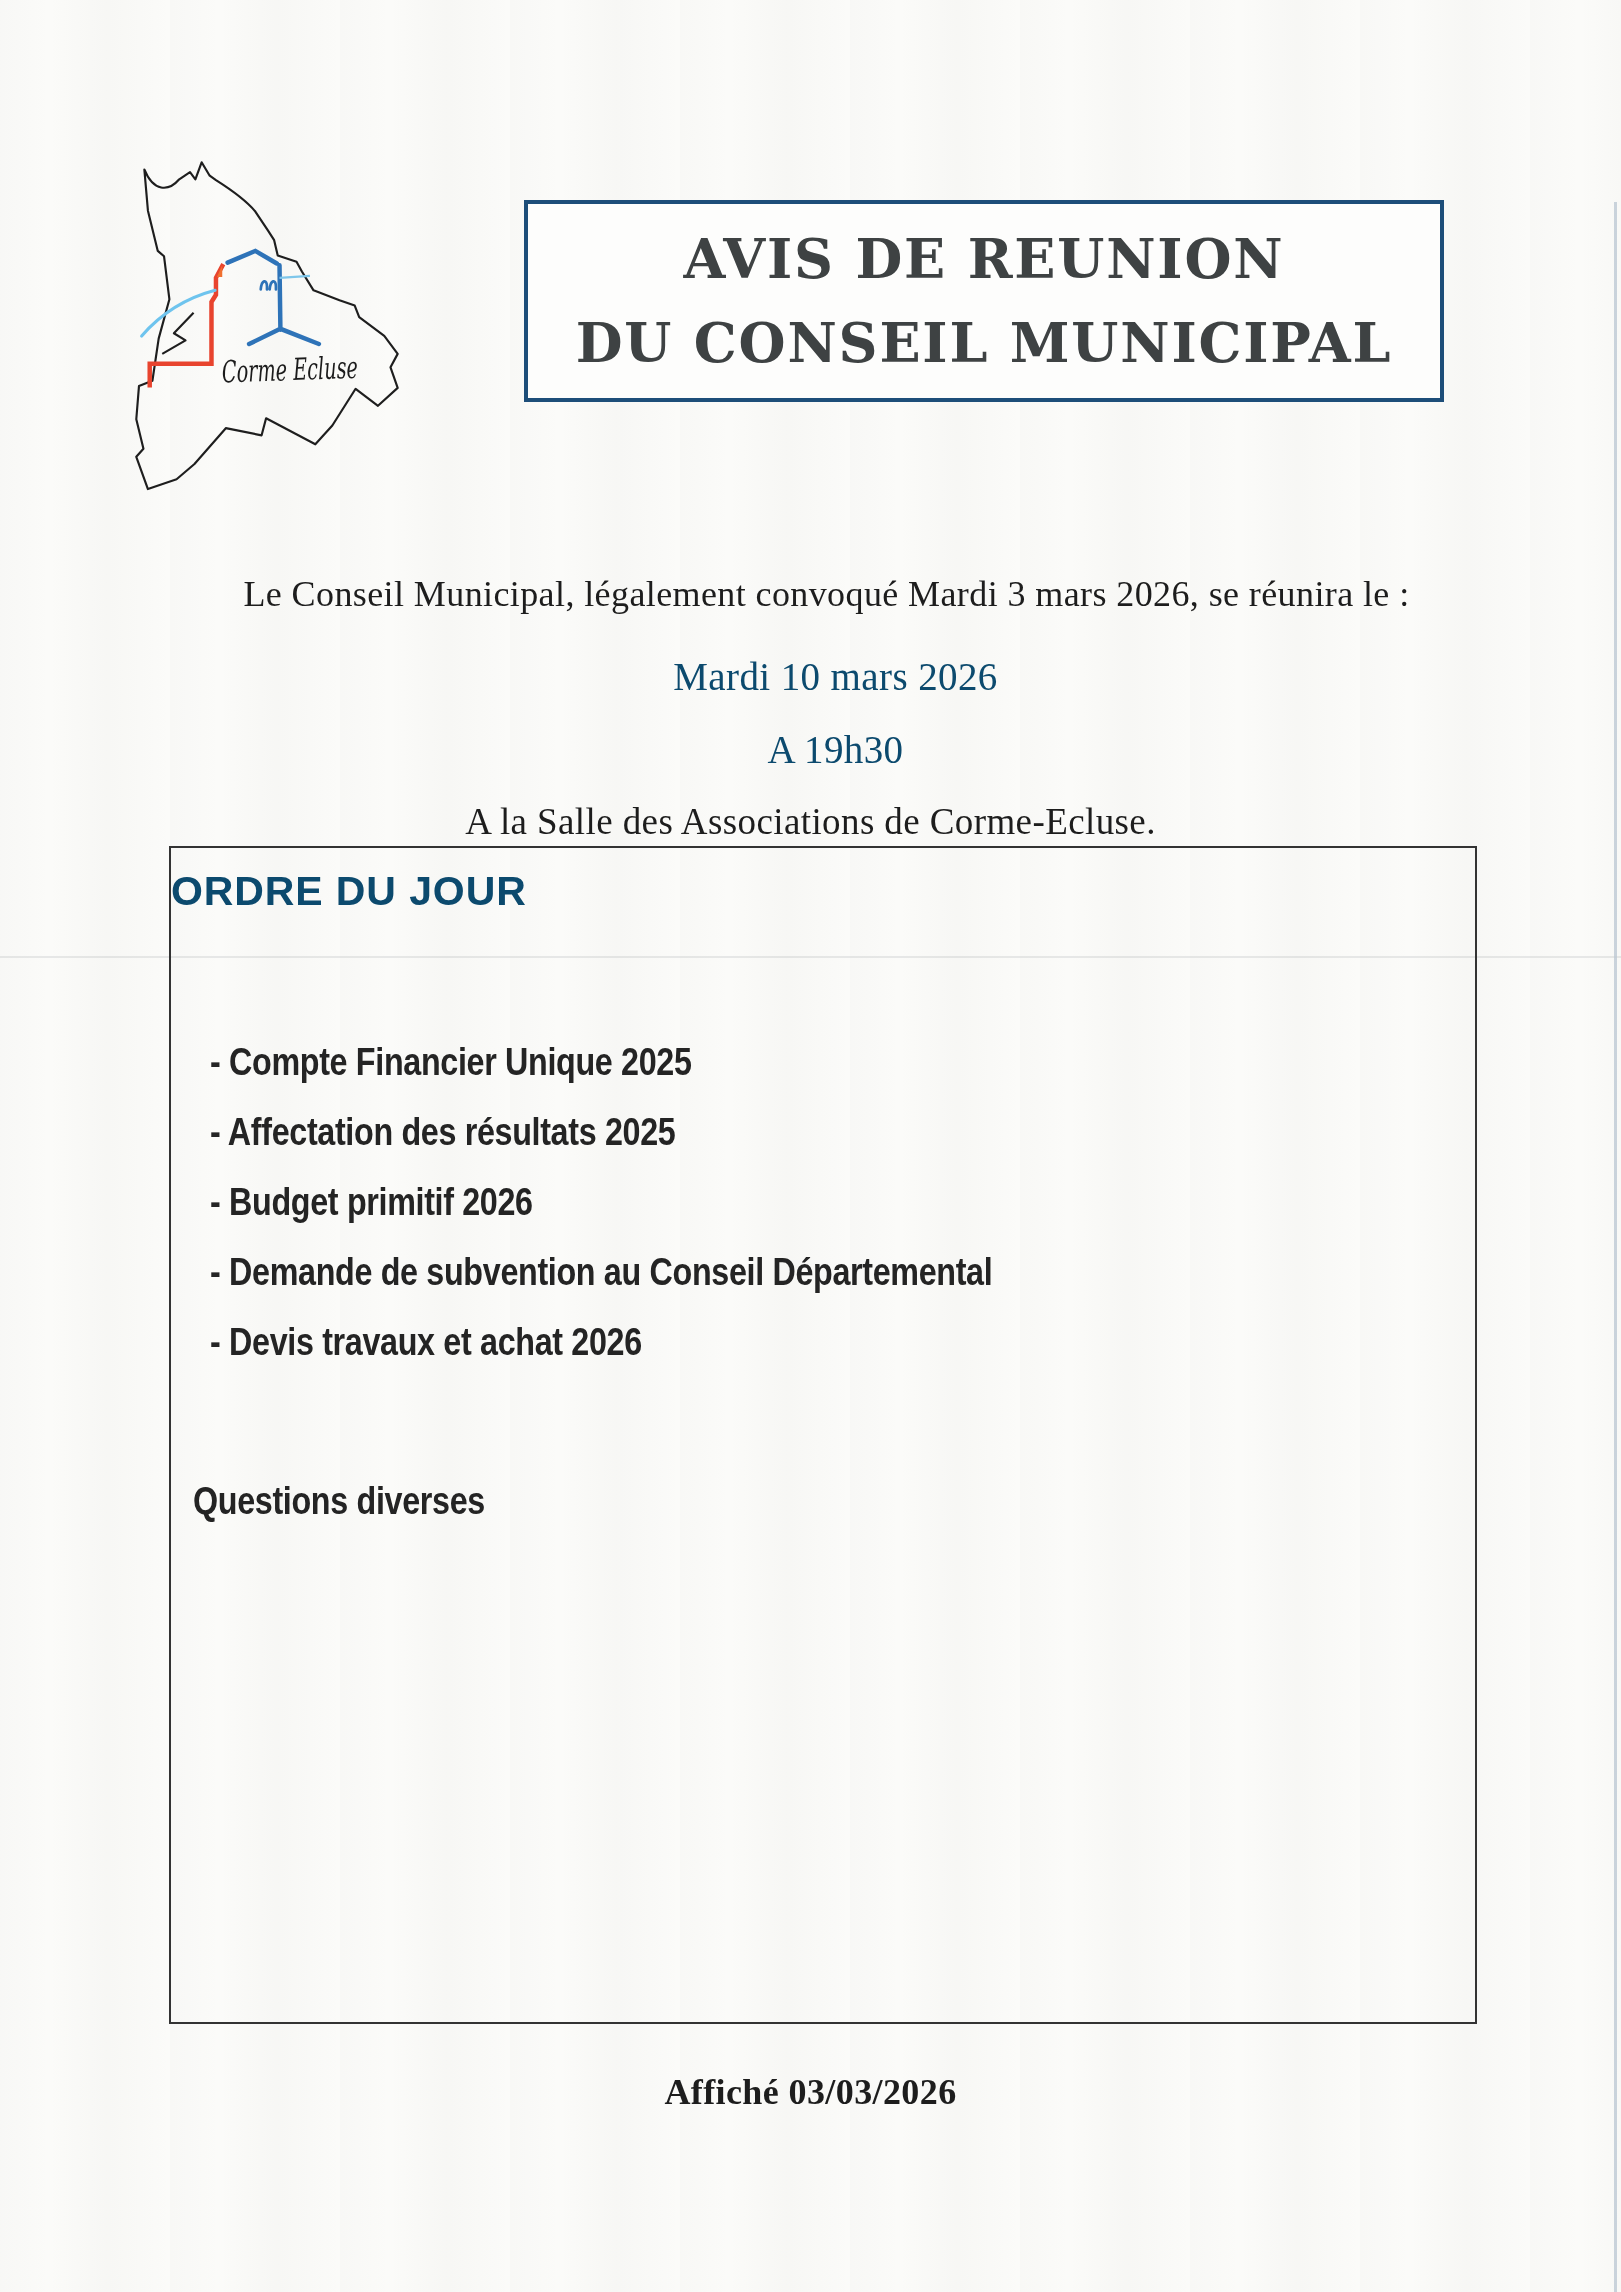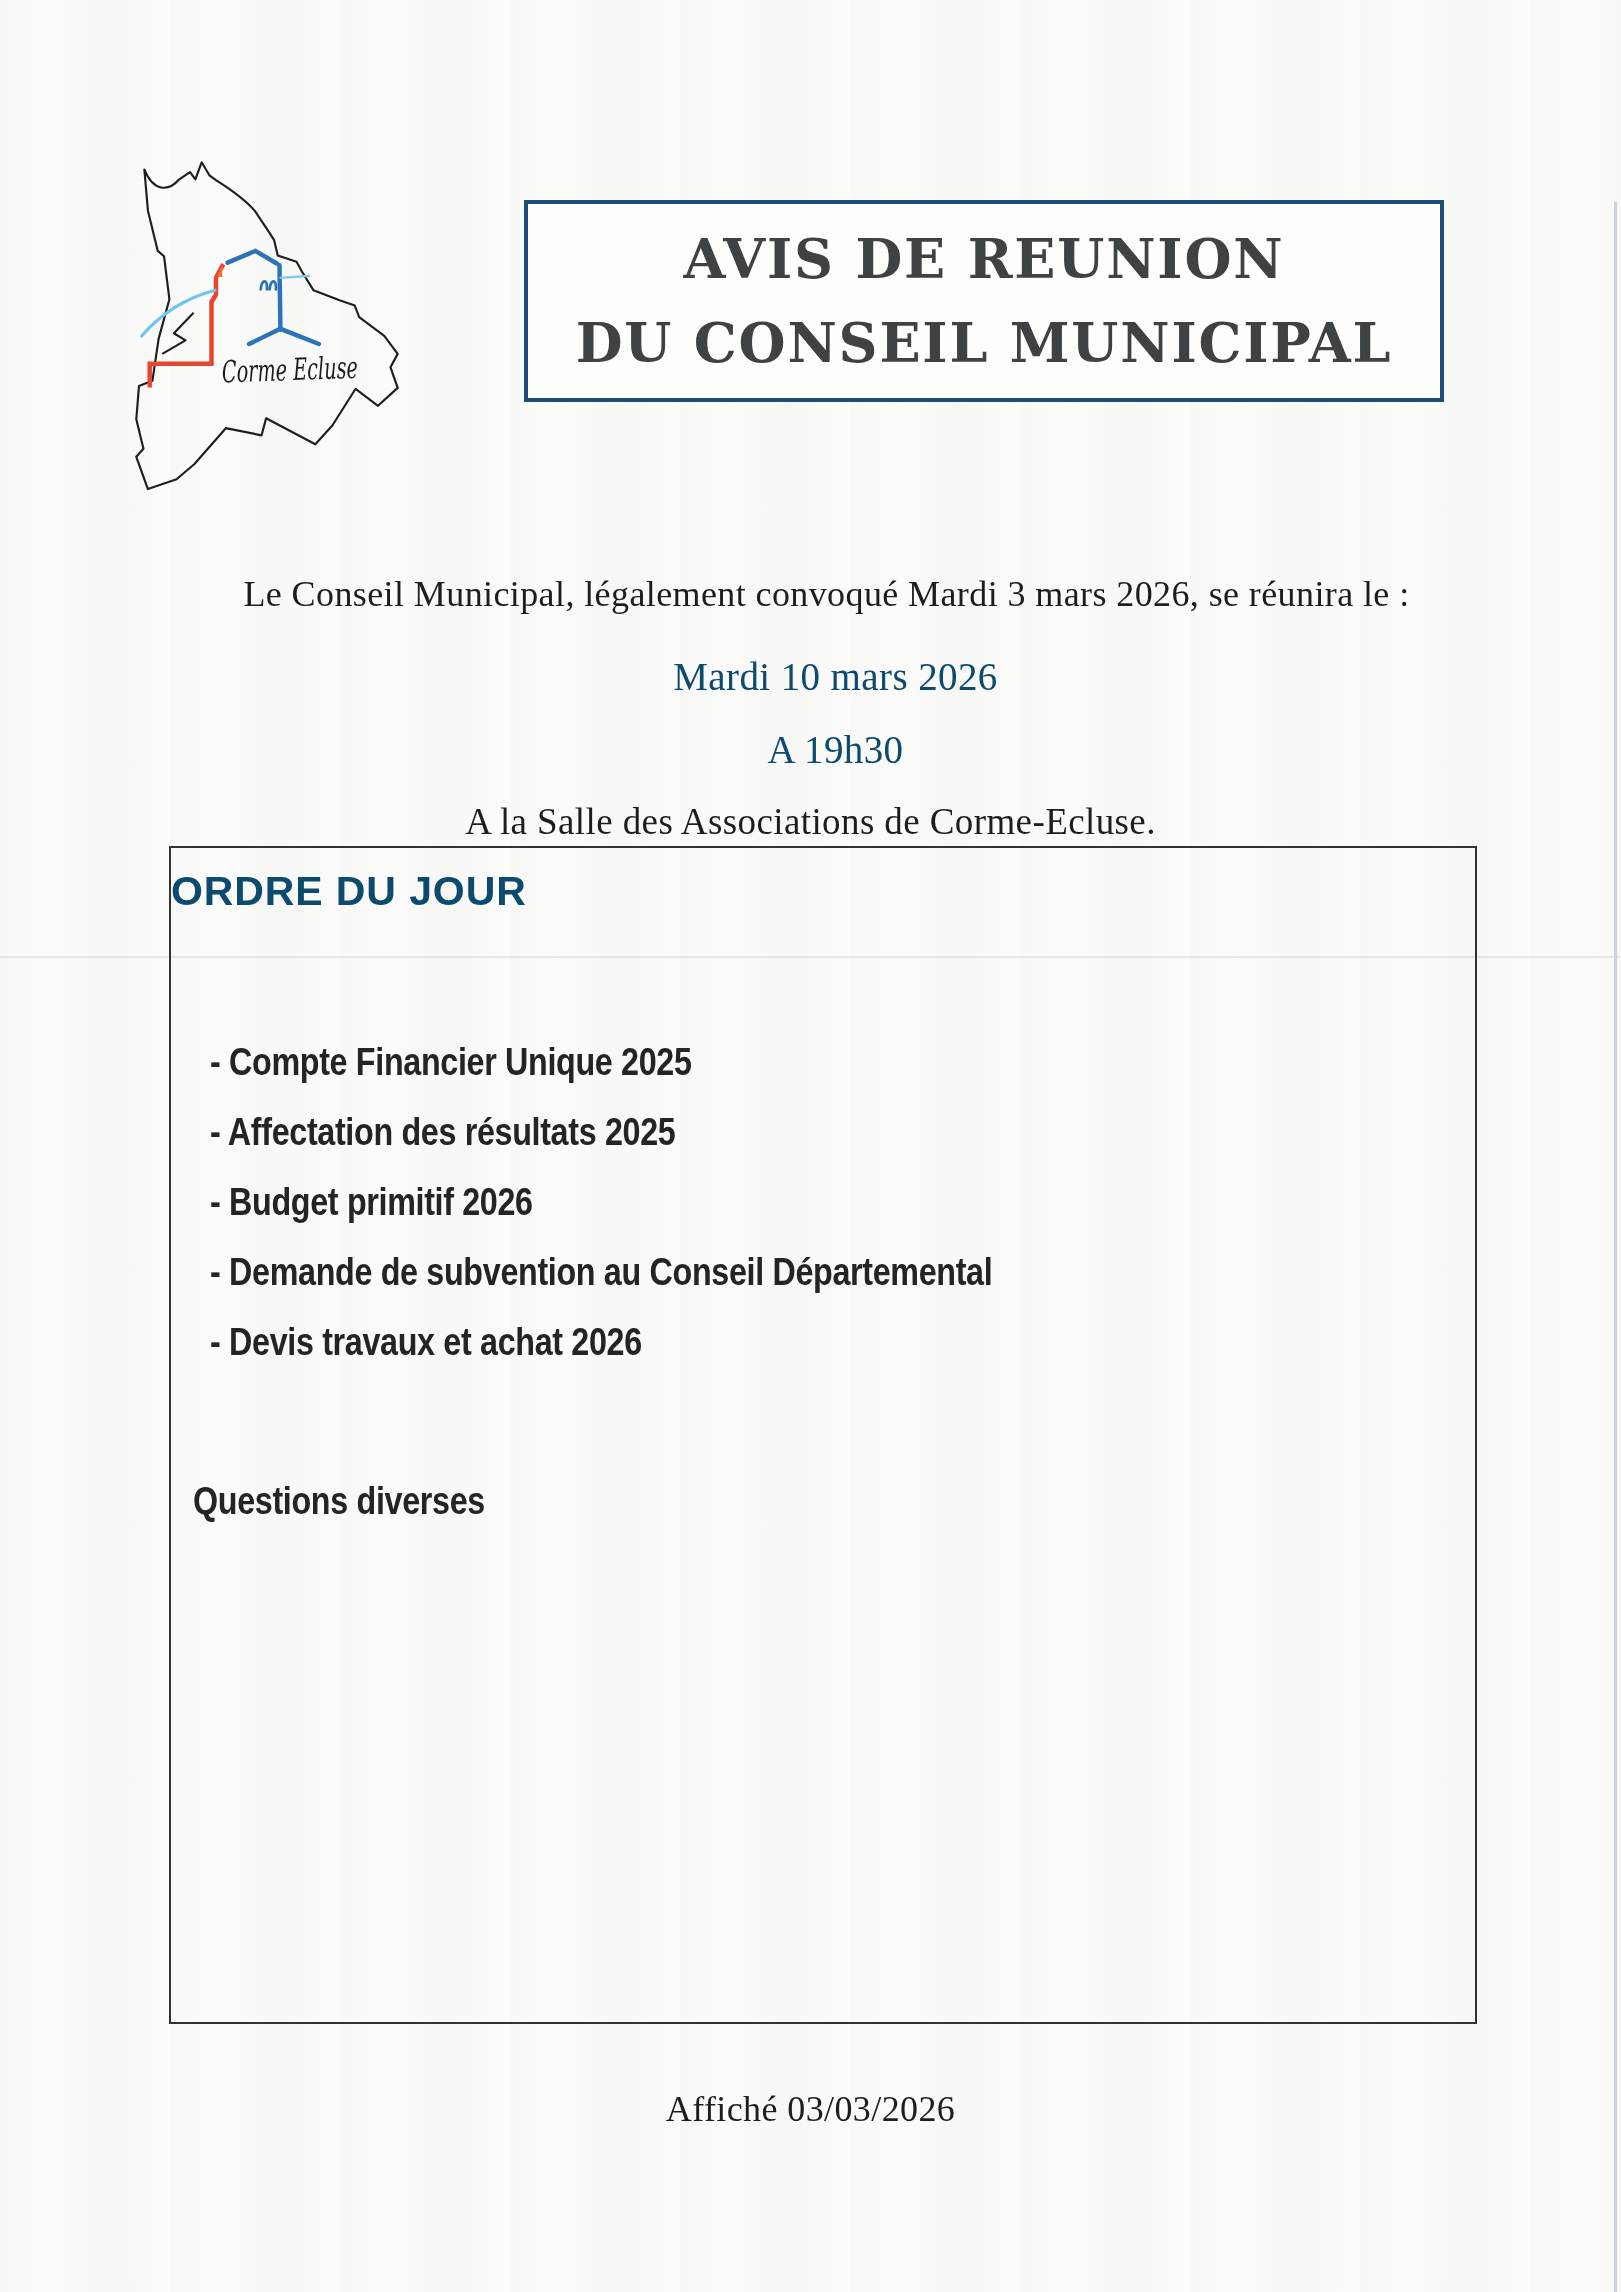--- a/index.html
+++ b/index.html
@@ -75,22 +75,22 @@
     position:absolute; top:632px; left:21.5px;
     font-family:"Liberation Sans", sans-serif; font-weight:bold;
     font-size:38px; color:#242424; white-space:nowrap;
     letter-spacing:-0.4px;
     transform:scaleX(0.85); transform-origin:left center;
   }
 
   
   .posted {
     position:absolute; top:2071px; left:0; width:100%;
-    text-align:center; font-weight:normal; font-size:36px;
-    color:#1d1d1d; letter-spacing:0.4px;margin-top:17px;
+    text-align:center; font-weight:bold; font-size:36px;
+    color:#1d1d1d; letter-spacing:0.4px;
   }
 </style>
 </head>
 <body>
 
 <div class="page">
 
   <div class="scan-streaks"></div>
   <div class="scan-line-h"></div>
   <div class="scan-edge-right"></div>

